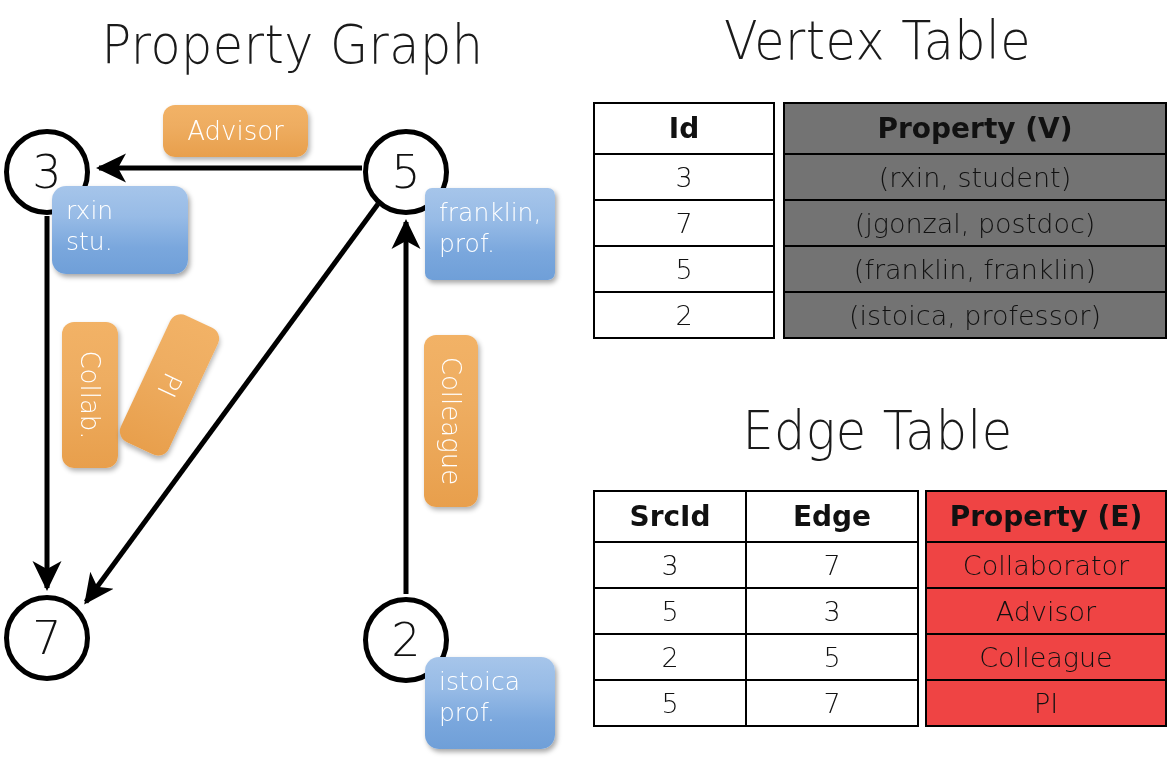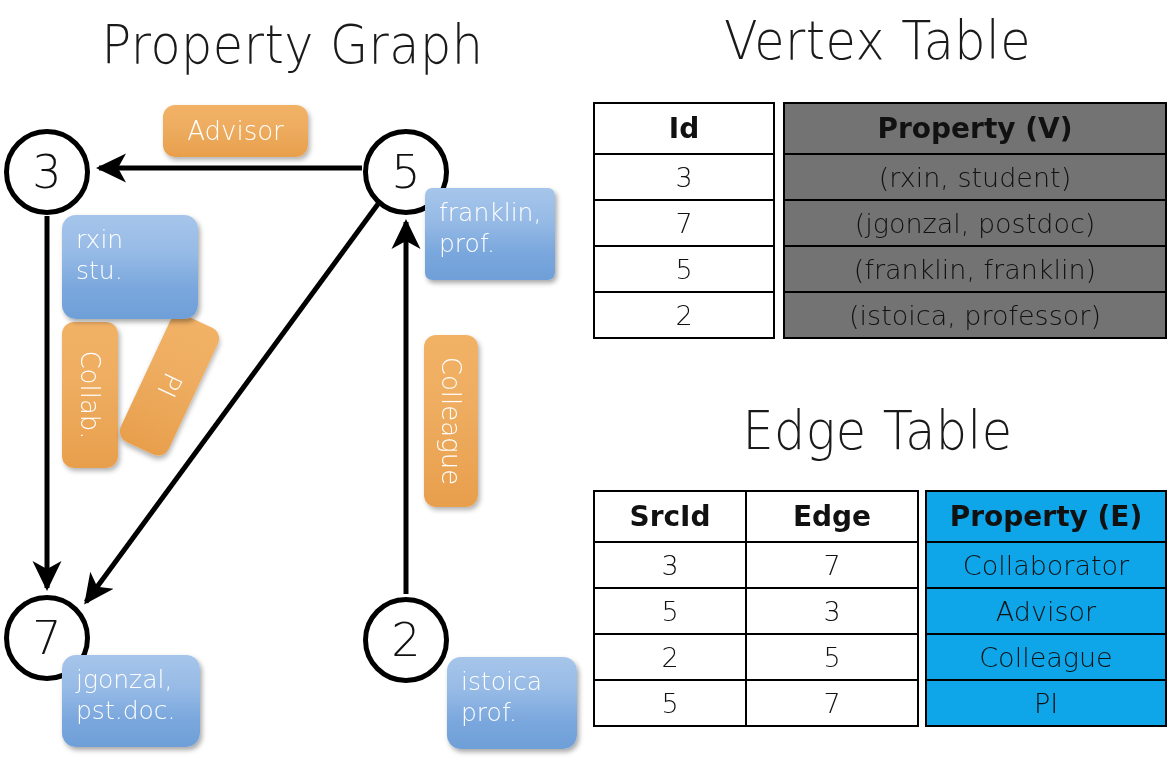--- a/index.html
+++ b/index.html
@@ -123,21 +123,21 @@
     height: 44px;
     color: #111;
   }
   .tbl th { font-weight: 700; font-size: 28px; height: 49px; }
   .tbl td.gap, .tbl th.gap {
     border: none;
     width: 9px;
     padding: 0;
   }
   .blue  { background: #737373; }
-  .peach { background: #0ea5e9; }
+  .peach { background: #ef4444; }
 
   #vertex-table { left: 593px; top: 102px; width: 572px; }
   #edge-table   { left: 593px; top: 490px; width: 572px; }
 
   #vertex-table col.c-id   { width: 180px; }
   #vertex-table col.c-gap  { width: 10px; }
   #vertex-table col.c-prop { width: 382px; }
 
   #edge-table col.e-src  { width: 152px; }
   #edge-table col.e-dst  { width: 172px; }
@@ -175,36 +175,32 @@
   <div class="vertex" style="left:363px; top:129px; width:86px; height:86px;">
     <span>5</span>
   </div>
   <div class="vertex" style="left:4px; top:595px; width:86px; height:86px;">
     <span>7</span>
   </div>
   <div class="vertex" style="left:363px; top:597px; width:86px; height:86px;">
     <span>2</span>
   </div>
 
-  <div class="bubble" style="left:62px; top:186px; width:136px; height:104px;margin-top:29px;">
+  <div class="bubble" style="left:52px; top:186px; width:136px; height:88px;">
     <span>rxin</span>
     <span>stu.</span>
   </div>
 
   <div class="bubble" style="left:425px; top:188px; width:130px; height:92px;border-radius:7px;">
     <span>franklin,</span>
     <span>prof.</span>
   </div>
 
-  <div class="bubble" style="left:62px; top:655px; width:138px; height:92px;">
-    <span>jgonzal,</span>
-    <span>pst.doc.</span>
-  </div>
-
-  <div class="bubble" style="left:425px; top:657px; width:130px; height:92px;margin-left:22px;">
+
+  <div class="bubble" style="left:425px; top:657px; width:130px; height:92px;">
     <span>istoica</span>
     <span>prof.</span>
   </div>
 
   <div class="elabel" id="label-advisor">
     <span>Advisor</span>
   </div>
 
   <div class="elabel vert" id="label-collab">
     <span>Collab.</span>

